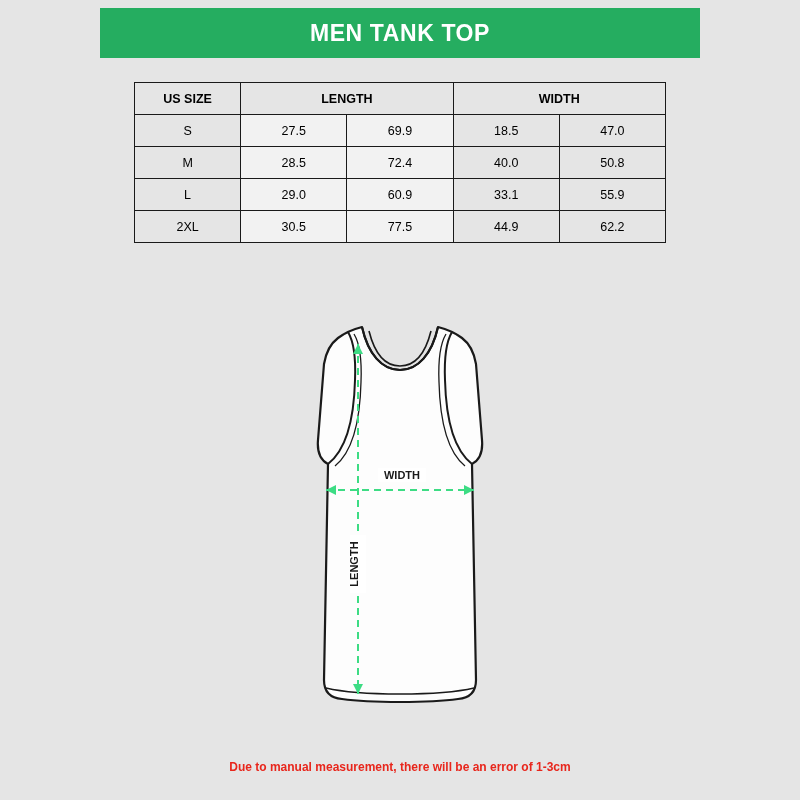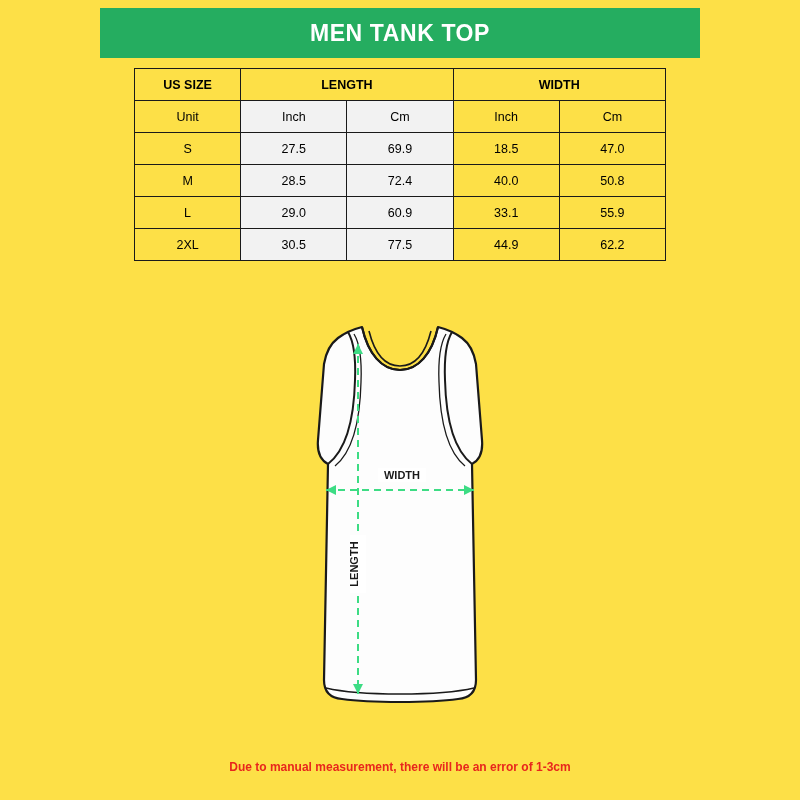--- a/index.html
+++ b/index.html
@@ -9,21 +9,21 @@
     width: 800px;
     height: 800px;
     background: #ffffff;
     font-family: "Liberation Sans", sans-serif;
   }
   #page {
     position: relative;
     width: 800px;
     height: 800px;
     overflow: hidden;
-    background: #fde047;
+    background: #e5e5e5;
   }
 
   
   .header-banner {
     position: absolute;
     left: 100px;
     top: 8px;
     width: 600px;
     height: 50px;
     background: #25ad60;
@@ -35,21 +35,21 @@
     color: #ffffff;
     font-size: 23px;
     font-weight: bold;
     letter-spacing: 0.6px;
   }
 
   
   .table-wrap {
     position: absolute;
     left: 134px;
-    top: 68px;
+    top: 82px;
     width: 532px;
   }
   table.size-table {
     border-collapse: collapse;
     width: 532px;
     table-layout: fixed;
   }
   table.size-table td, table.size-table th {
     border: 1px solid #1a1a1a;
     text-align: center;
@@ -114,27 +114,20 @@
           <col class="col-cell">
           <col class="col-cell">
           <col class="col-cell">
           <col class="col-cell">
       </colgroup>
       <tbody>
         <tr class="r-head-row">
           <th>US SIZE</th>
           <th colspan="2">LENGTH</th>
           <th colspan="2">WIDTH</th>
-        </tr>
-        <tr class="unit-row">
-          <td>Unit</td>
-          <td class="shade">Inch</td>
-          <td class="shade">Cm</td>
-          <td>Inch</td>
-          <td>Cm</td>
         </tr>
 
         <tr>
           <td class="size-cell">S</td>
           <td class="shade">27.5</td>
           <td class="shade">69.9</td>
           <td>18.5</td>
           <td>47.0</td>
         </tr>
         <tr>

